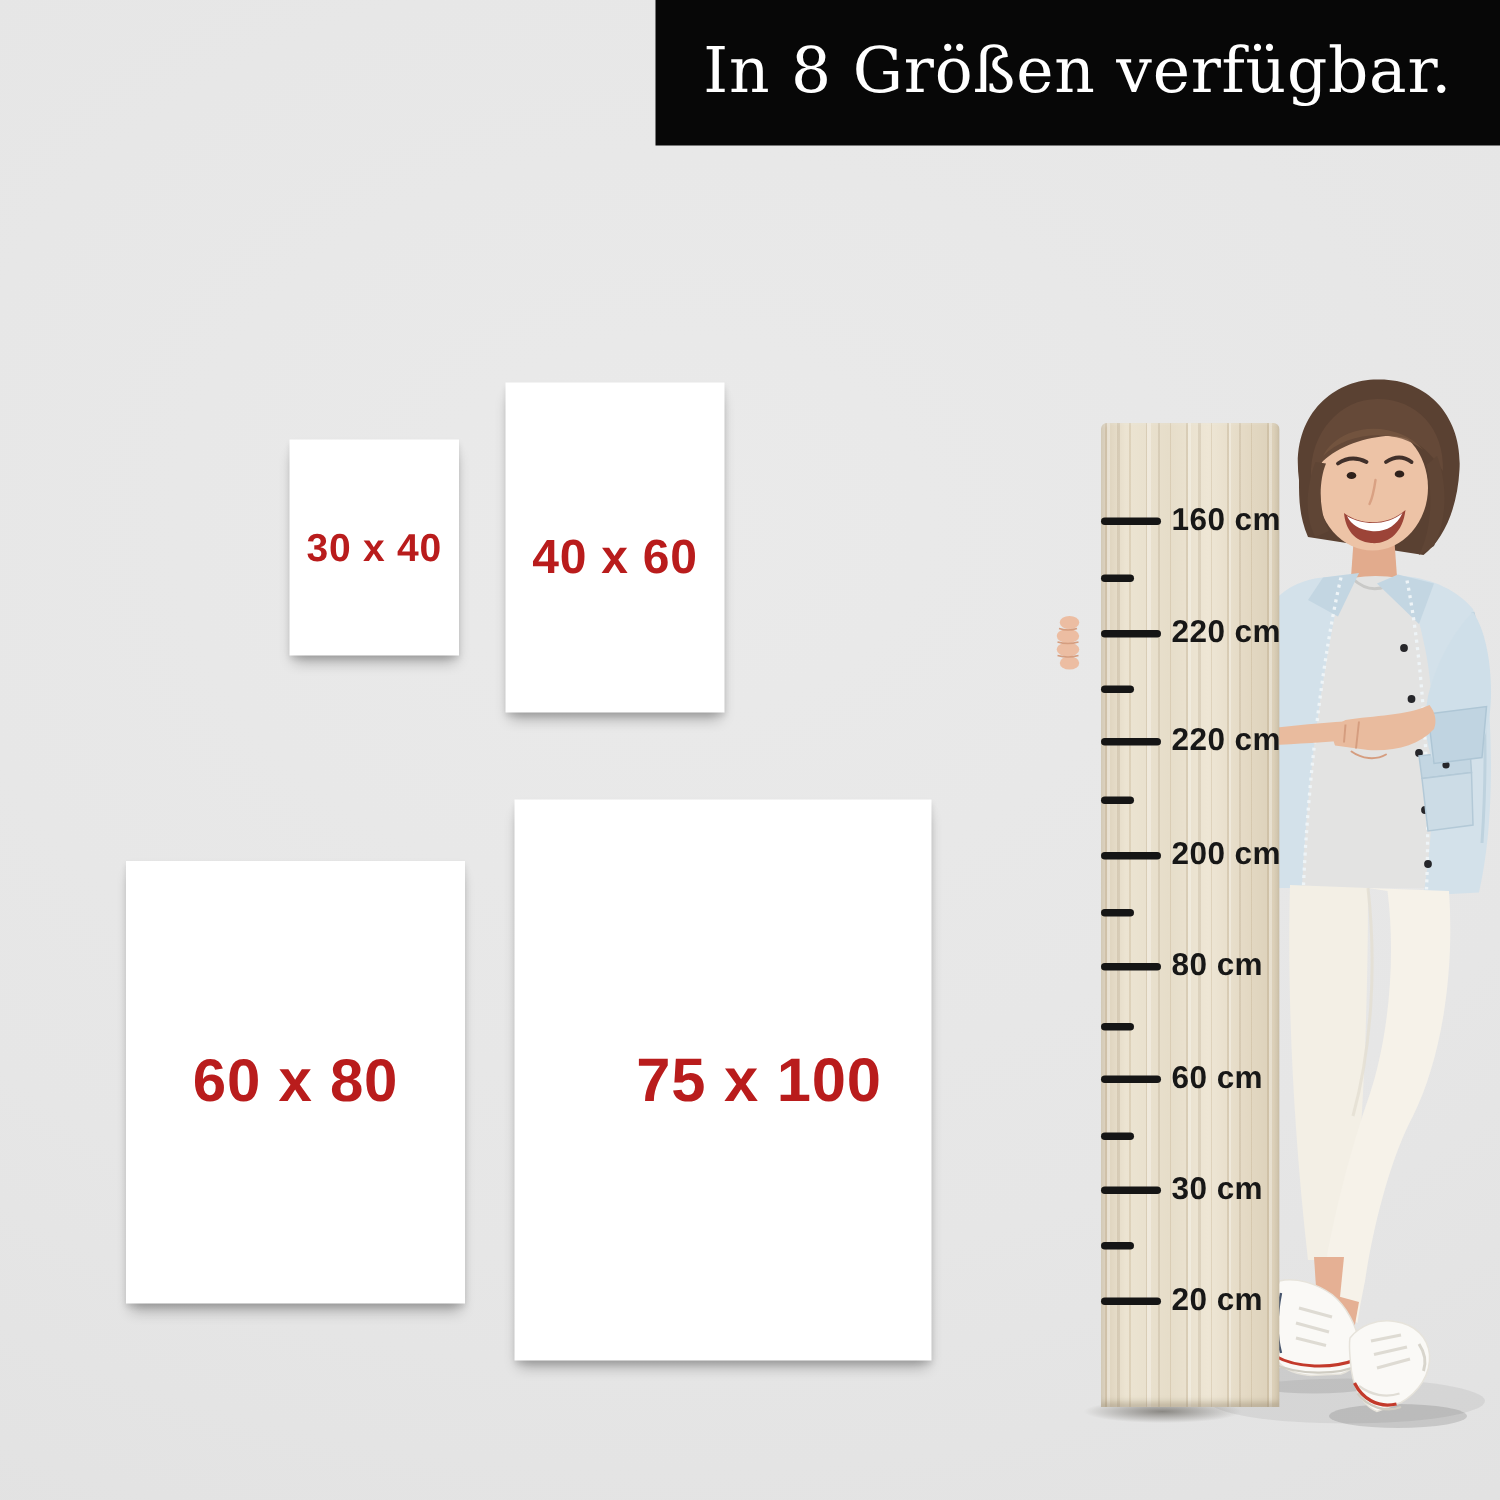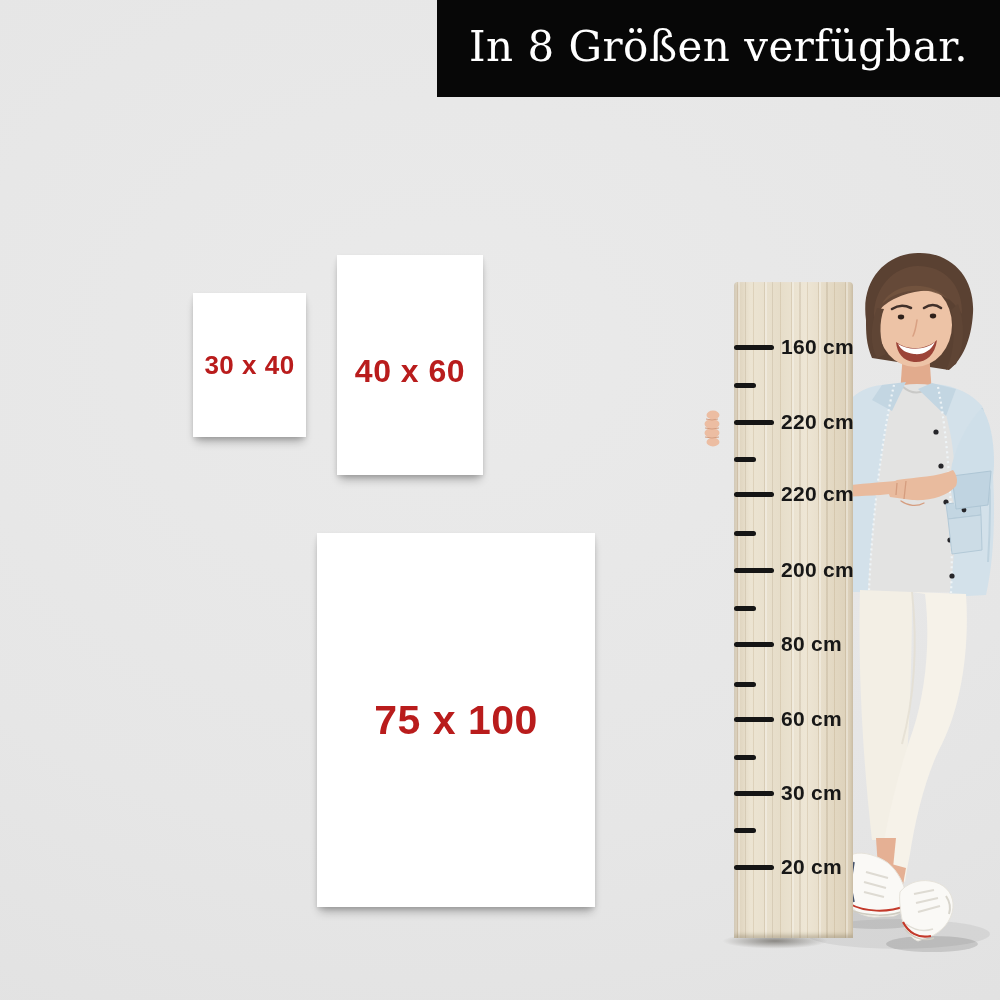--- a/index.html
+++ b/index.html
@@ -24,21 +24,21 @@
     box-shadow:0 7px 9px -3px rgba(0,0,0,.30), 0 2px 4px rgba(0,0,0,.10);
     display:flex; align-items:center; justify-content:center;
   }
   .card .card-label{ font-weight:bold; color:#b91c1c; letter-spacing:.5px; white-space:nowrap;}
   .card-30x40 { left:193px; top:293px; width:113px; height:144px; }
   .card-30x40 .card-label{ font-size:26px; }
   .card-40x60 { left:337px; top:255px; width:146px; height:220px; }
   .card-40x60 .card-label{ font-size:32px;margin-top:12px; }
   .card-60x80 { left:84px;  top:574px; width:226px; height:295px; }
   .card-60x80 .card-label{ font-size:40px; }
-  .card-75x100{ left:317px; top:533px; width:278px; height:374px; }
+  .card-75x100{ left:343px; top:533px; width:230px; height:374px;padding-left:48px; }
   .card-75x100 .card-label{ font-size:41px; }
   
   .board-shadow{
     position:absolute; left:700px; top:930px; width:150px; height:22px;
     background:radial-gradient(ellipse 50% 50% at 50% 50%, rgba(30,25,15,.45), rgba(30,25,15,0) 70%);
     z-index:3;
   }
   .ruler{
     position:absolute; left:734px; top:282px; width:119px; height:656px;
     border-radius:4px 4px 0 0; z-index:4;
@@ -69,20 +69,23 @@
 
   <div class="banner">
     <span>In 8 Größen verfügbar.</span>
   </div>
 
   <div class="card card-30x40">
     <span class="card-label">30 x 40</span>
   </div>
   <div class="card card-40x60">
     <span class="card-label">40 x 60</span>
+  </div>
+  <div class="card card-60x80">
+    <span class="card-label">60 x 80</span>
   </div>
   <div class="card card-75x100">
     <span class="card-label">75 x 100</span>
   </div>
 
   <svg class="person" viewBox="680 240 320 760" aria-hidden="true">
 
     <g>
       <ellipse cx="898" cy="934" rx="92" ry="15" fill="#000" opacity="0.06"></ellipse>
       <ellipse cx="876" cy="920" rx="50" ry="9" fill="#000" opacity="0.10"></ellipse>

